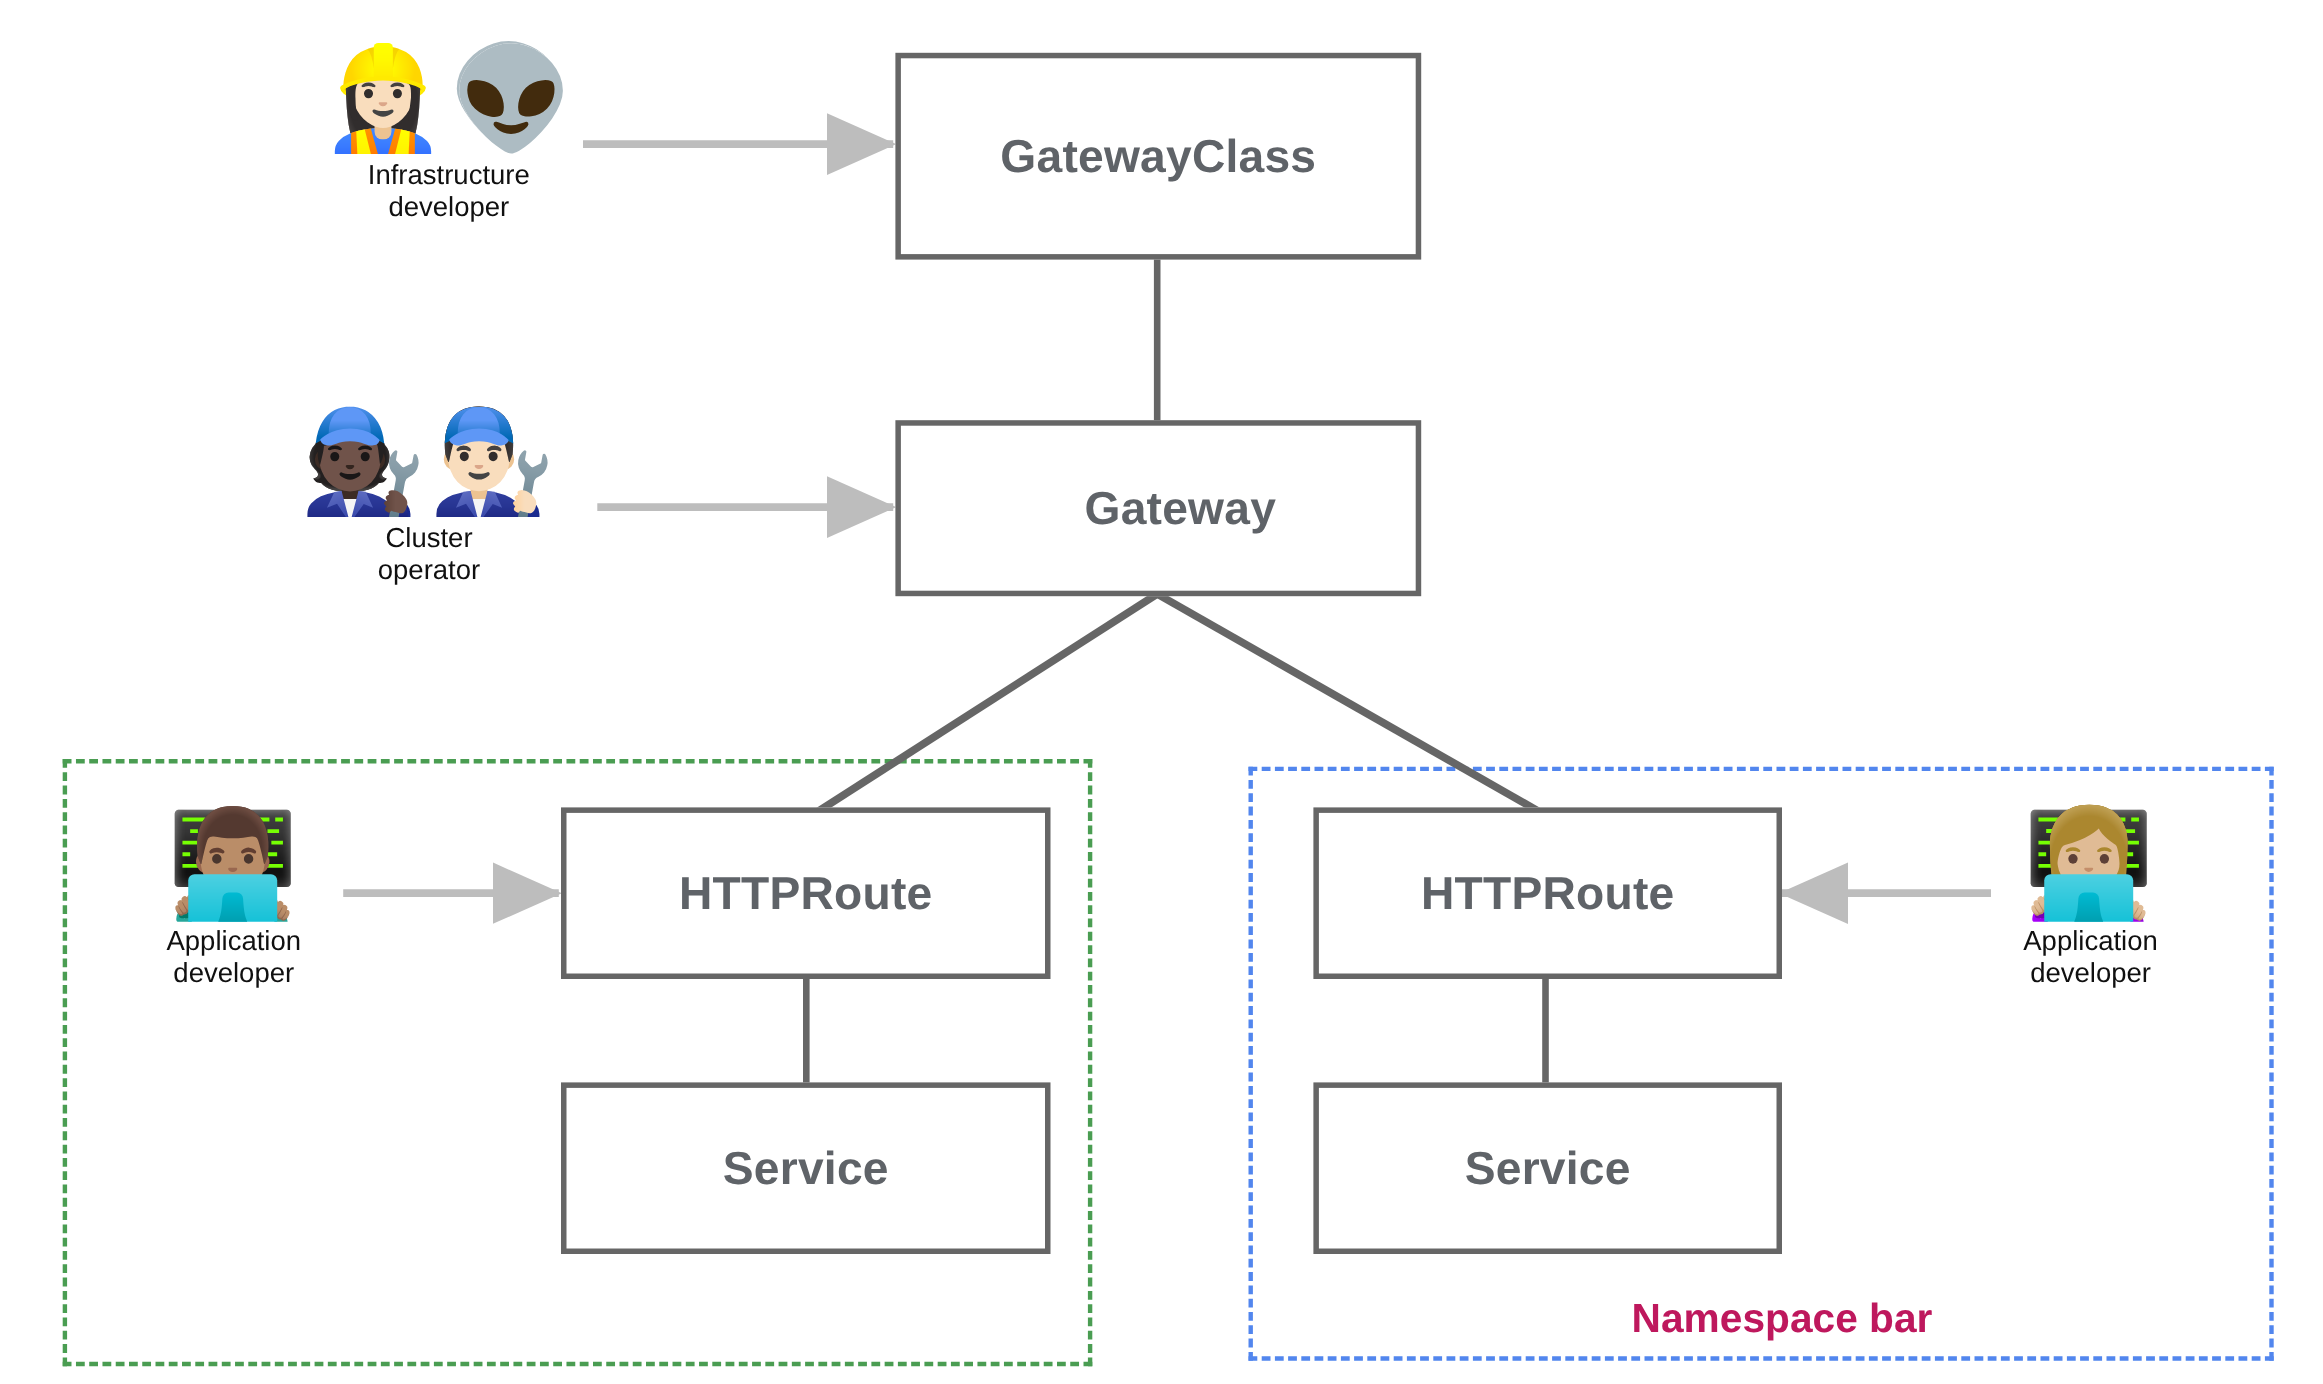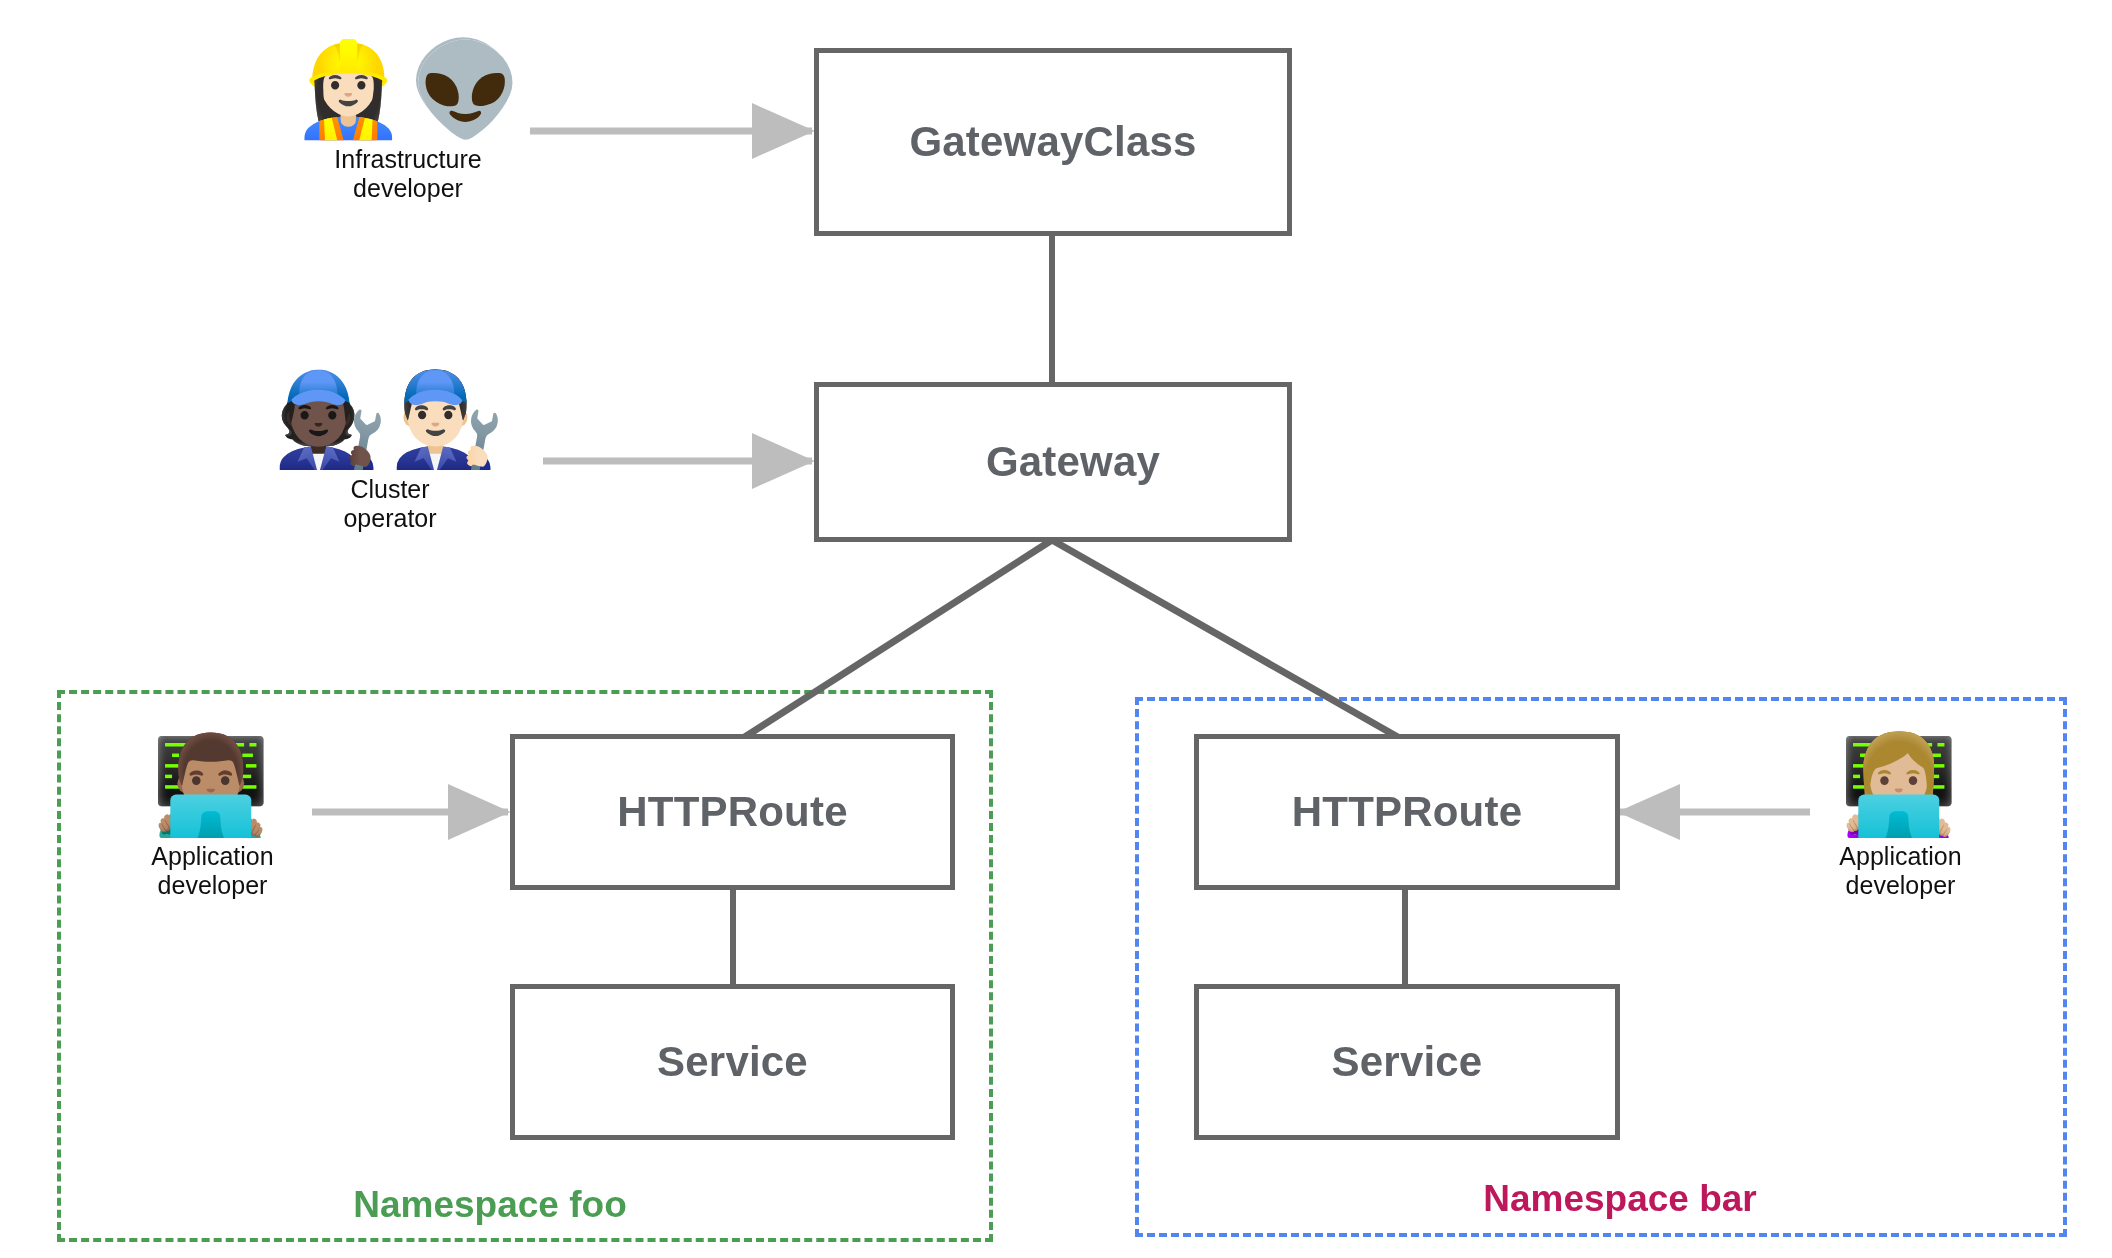--- a/index.html
+++ b/index.html
@@ -172,17 +172,16 @@
   </div>
 
   <div class="persona" style="left:1788px; top:735px; width:225px;">
     <div class="persona-emojis single">👩🏼‍💻</div>
     <div class="persona-caption">
       <div>Application</div>
       <div>developer</div>
     </div>
   </div>
 
-  <div class="ns-label ns-label-foo" style="left:280px; top:1186px; width:420px;">Namespace foo</div>
 
   <div class="ns-label ns-label-bar" style="left:1410px; top:1180px; width:420px;">Namespace bar</div>
 
 </div>
 
 </body></html>

